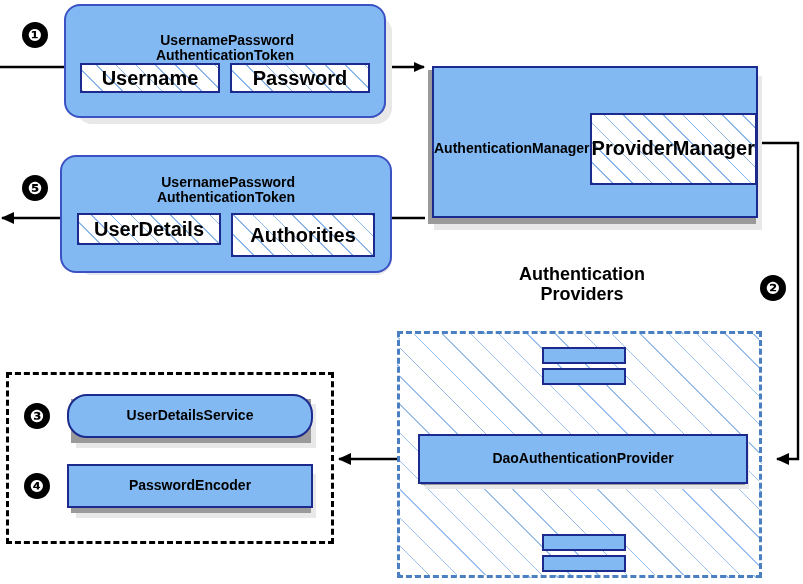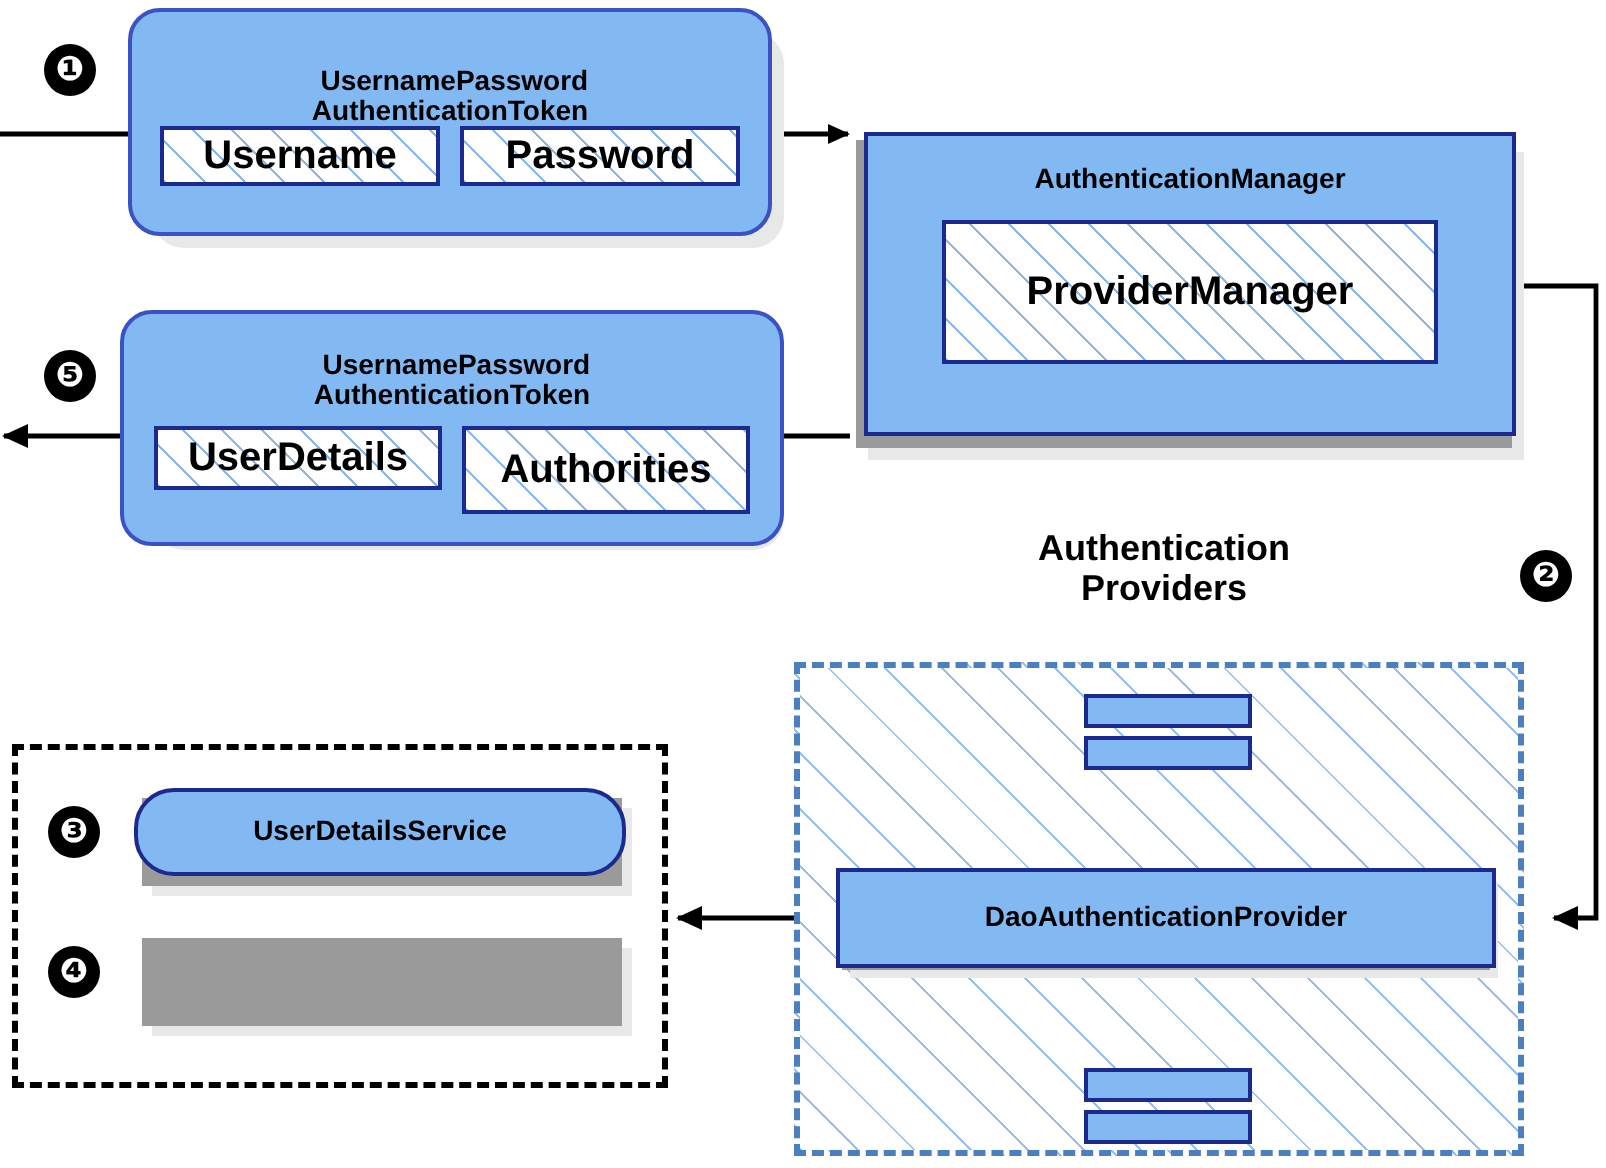--- a/index.html
+++ b/index.html
@@ -102,21 +102,21 @@
     </div>
     <div style="display:flex;gap:10px;margin-top:0;">
       <div class="hatch innertxt" style="position:relative;width:140px;height:30px;">Username</div>
       <div class="hatch innertxt" style="position:relative;width:140px;height:30px;">Password</div>
     </div>
   </div>
   <div class="bullet" style="left:22px;top:22px;">❶</div>
 
   <div class="shadow2" style="left:434px;top:76px;width:328px;height:154px;"></div>
   <div class="shadow1" style="left:428px;top:70px;width:328px;height:154px;"></div>
-  <div class="bluebox" style="left:432px;top:66px;width:326px;height:152px;flex-direction:column;justify-content:flex-start;">
+  <div class="bluebox" style="left:432px;top:66px;width:326px;height:152px;flex-direction:row;justify-content:flex-start;">
     <div class="boxtitle" style="margin-top:14px;">AuthenticationManager</div>
     <div class="hatch innertxt" style="position:relative;width:248px;height:72px;margin-top:13px;">ProviderManager</div>
   </div>
 
   <div class="shadow2 roundbox" style="left:76px;top:167px;width:316px;height:108px;border-color:transparent;"></div>
   <div class="shadow1 roundbox" style="left:70px;top:161px;width:316px;height:108px;border-color:transparent;"></div>
   <div class="bluebox roundbox" style="left:60px;top:155px;width:332px;height:118px;flex-direction:column;">
     <div class="boxtitle" style="margin-top:4px;">
       <span>UsernamePassword</span><br>
       <span>AuthenticationToken</span>
@@ -152,15 +152,18 @@
 
   <div class="shadow2" style="left:76px;top:404px;width:240px;height:44px;"></div>
   <div class="shadow1" style="left:71px;top:399px;width:240px;height:44px;"></div>
   <div class="bluebox" style="left:67px;top:394px;width:246px;height:44px;border-radius:20px;">
     <span class="boxtitle">UserDetailsService</span>
   </div>
   <div class="bullet" style="left:24px;top:403px;">❸</div>
 
   <div class="shadow2" style="left:76px;top:474px;width:240px;height:44px;"></div>
   <div class="shadow1" style="left:71px;top:469px;width:240px;height:44px;"></div>
+  <div class="bluebox" style="left:67px;top:464px;width:246px;height:44px;">
+    <span class="boxtitle">PasswordEncoder</span>
+  </div>
   <div class="bullet" style="left:24px;top:473px;">❹</div>
 
 </div>
 
 </body></html>

